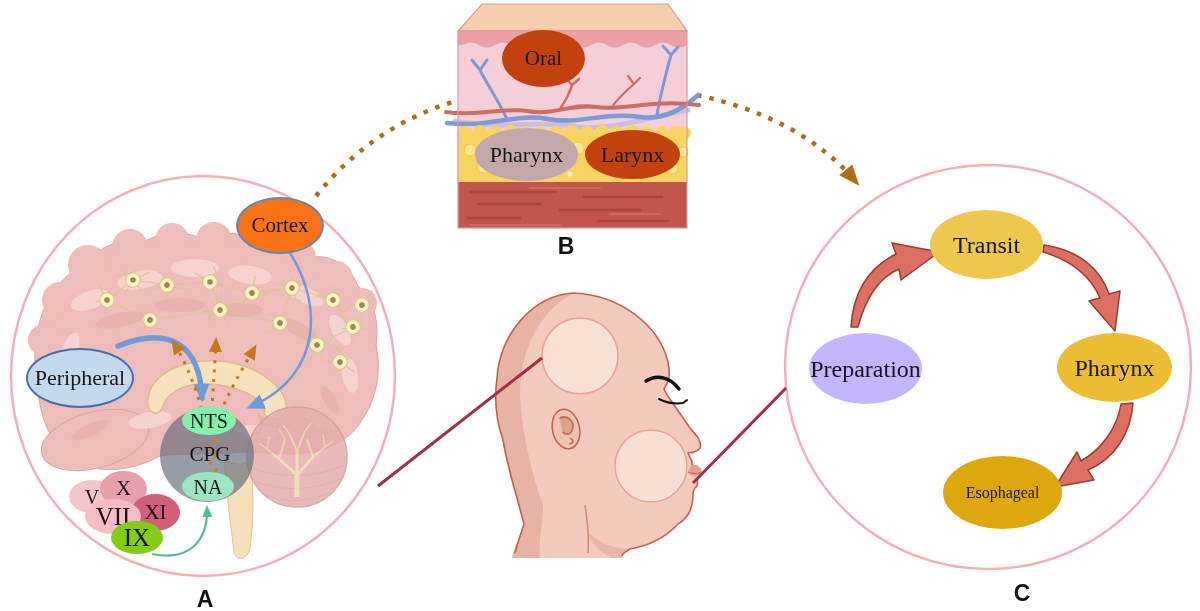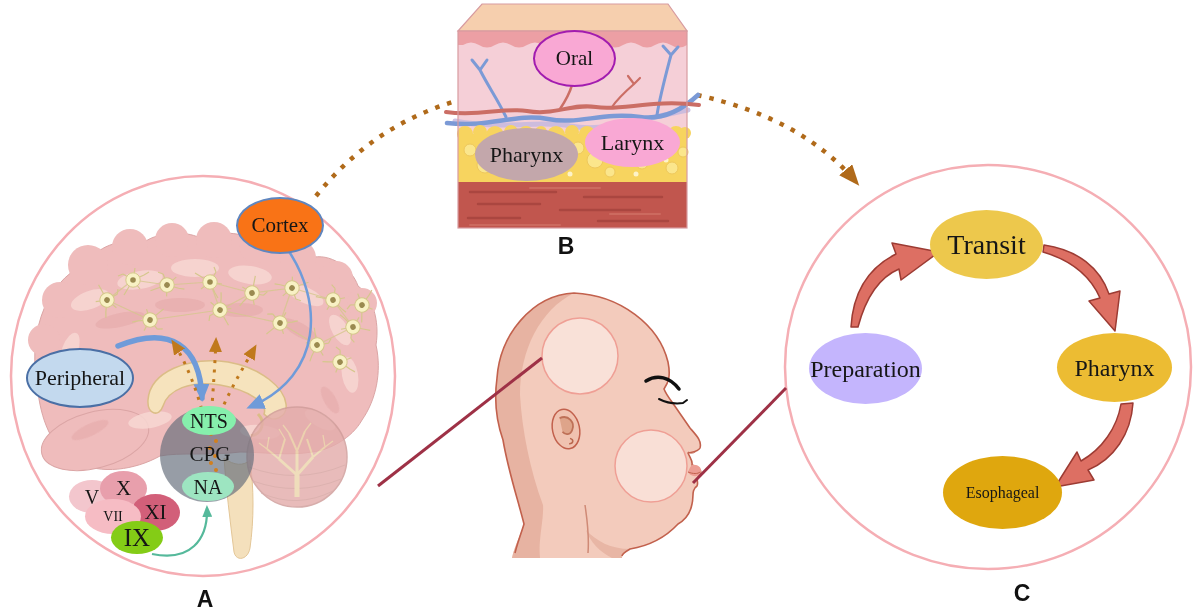--- a/index.html
+++ b/index.html
@@ -12,28 +12,28 @@
           color:#111;width:40px;text-align:center;z-index:6;}
   
   .c-cortex{left:236px;top:197px;width:84px;height:53px;background:#f97316;border:2px solid #5f86bf;font-size:21px;}
   .c-peripheral{left:26px;top:348px;width:104px;height:56px;background:#c3d9ee;border:2.5px solid #4a6fa5;font-size:22px;}
   .c-nts{left:182px;top:406px;width:54px;height:29px;background:#86efac;font-size:20px;}
   .c-cpg{left:178px;top:441px;width:64px;height:26px;background:transparent;font-size:21px;}
   .c-na{left:182px;top:472px;width:52px;height:29px;background:#9de5c1;font-size:20px;}
   .c-v{left:69px;top:480px;width:46px;height:33px;background:#f3c6cd;font-size:20px;z-index:4;}
   .c-x{left:100px;top:471px;width:47px;height:35px;background:#e89fac;font-size:21px;z-index:5;}
   .c-xi{left:131px;top:494px;width:49px;height:37px;background:#d25f79;font-size:21px;z-index:5;}
-  .c-vii{left:85px;top:499px;width:56px;height:35px;background:#f6bcc4;font-size:14px;z-index:6;}
+  .c-vii{left:85px;top:499px;width:56px;height:35px;background:#f6bcc4;font-size:25px;z-index:6;}
   .c-ix{left:111px;top:521px;width:52px;height:33px;background:#84cc16;font-size:25px;z-index:7;}
   
-  .c-oral{left:533px;top:30px;width:79px;height:53px;background:#f9a8d4;border:2px solid #a21caf;font-size:21px;}
+  .c-oral{left:502px;top:30px;width:79px;height:53px;background:#c2410c;border:2px solid #c2410c;font-size:21px;}
   .c-pharynxb{left:475px;top:128px;width:103px;height:53px;background:#c3a7ab;font-size:22px;}
-  .c-larynxb{left:585px;top:118px;width:95px;height:49px;background:#f9a8d4;font-size:22px;}
+  .c-larynxb{left:585px;top:130px;width:95px;height:49px;background:#c2410c;font-size:22px;}
   
-  .c-transit{left:930px;top:210px;width:113px;height:69px;background:#edc84c;font-size:28px;}
+  .c-transit{left:930px;top:210px;width:113px;height:69px;background:#edc84c;font-size:24px;}
   .c-pharynxc{left:1057px;top:333px;width:115px;height:69px;background:#ecbc33;font-size:24px;}
   .c-esophageal{left:943px;top:456px;width:119px;height:73px;background:#dfa70e;font-size:16px;}
   .c-preparation{left:809px;top:333px;width:113px;height:71px;background:#c4b5fd;font-size:24px;}
   .l-a{left:185px;top:586px;}
   .l-b{left:546px;top:233px;}
   .l-c{left:1002px;top:580px;}
 </style>
 </head>
 <body>
 

